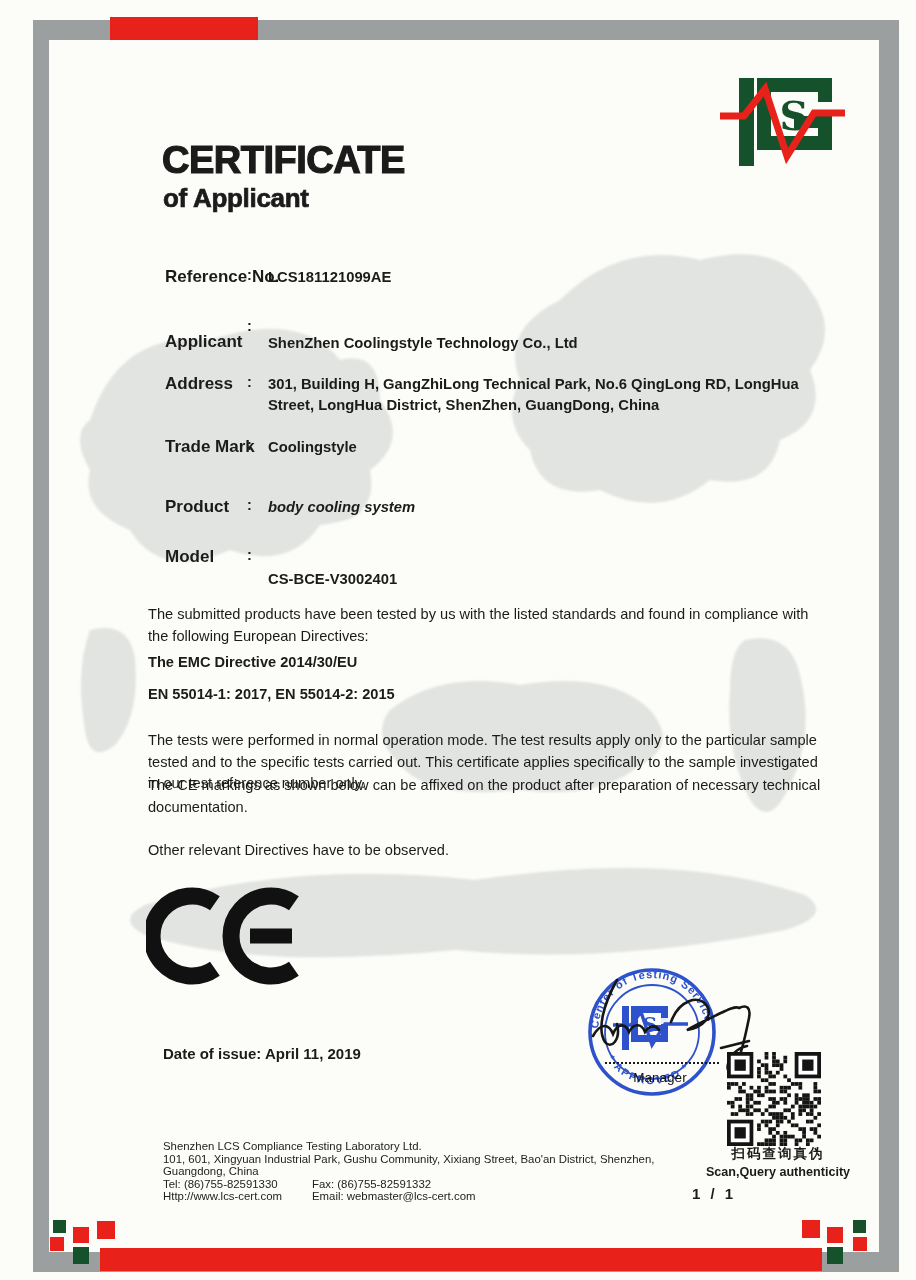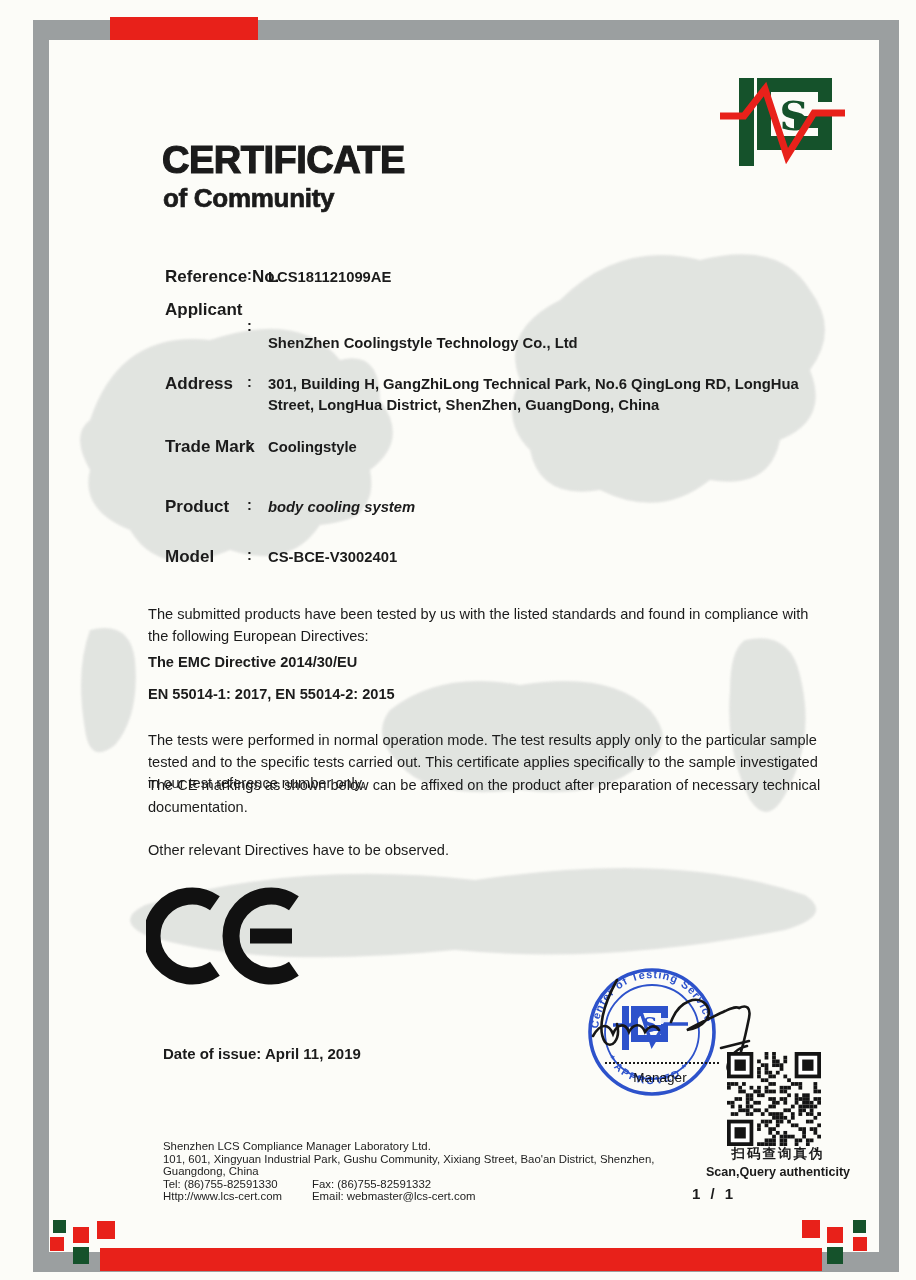--- a/index.html
+++ b/index.html
@@ -75,29 +75,29 @@
   <svg class="abs" style="left:720px;top:74px;" width="130" height="96" viewBox="0 0 130 96">
     <rect x="19" y="4" width="15" height="88" fill="#15522b"></rect>
     <path fill="#15522b" fill-rule="evenodd" d="M37 4 H112 V76 H37 Z M51 18 H98 V62 H51 Z"></path>
     <rect x="98" y="28" width="14" height="13" fill="#fcfcf8"></rect>
     <rect x="74" y="42" width="38" height="12" fill="#15522b"></rect>
     <text x="74" y="56" text-anchor="middle" font-family="DejaVu Serif, serif" font-size="40" font-weight="bold" fill="#15522b">S</text>
     <polyline points="0,42 24,42 45,15 67,82 94,39 125,39" fill="none" stroke="#e8211a" stroke-width="7" stroke-linejoin="miter"></polyline>
   </svg>
 
   <div class="abs title1" style="left:162px;top:139px;">CERTIFICATE</div>
-  <div class="abs title2" style="left:163px;top:183px;">of Community</div>
+  <div class="abs title2" style="left:163px;top:183px;">of Applicant</div>
 
   <div>
     <span class="f-label" style="top:267px;">Reference No.</span>
     <span class="f-colon" style="top:267px;">:</span>
     <span class="f-value" style="top:267px;">LCS181121099AE</span>
   </div>
   <div>
-    <span class="f-label" style="top:300px;">Applicant</span>
+    <span class="f-label" style="top:332px;">Applicant</span>
     <span class="f-colon" style="top:318px;">:</span>
     <span class="f-value" style="top:318px;margin-top:15px;">ShenZhen Coolingstyle Technology Co., Ltd</span>
   </div>
   <div>
     <span class="f-label" style="top:374px;">Address</span>
     <span class="f-colon" style="top:374px;">:</span>
     <span class="f-value" style="top:374px;">301, Building H, GangZhiLong Technical Park, No.6 QingLong RD, LongHua Street, LongHua District, ShenZhen, GuangDong, China</span>
   </div>
   <div>
     <span class="f-label" style="top:437px;">Trade Mark</span>
@@ -105,21 +105,21 @@
     <span class="f-value" style="top:437px;">Coolingstyle</span>
   </div>
   <div>
     <span class="f-label" style="top:497px;">Product</span>
     <span class="f-colon" style="top:497px;">:</span>
     <span class="f-value" style="top:497px;font-style:italic;">body cooling system</span>
   </div>
   <div>
     <span class="f-label" style="top:547px;">Model</span>
     <span class="f-colon" style="top:547px;">:</span>
-    <span class="f-value" style="top:547px;">CS-BCE-V3002401</span>
+    <span class="f-value" style="top:569px;">CS-BCE-V3002401</span>
   </div>
 
   <div class="para" style="top:604px;">The submitted products have been tested by us with the listed standards and found in compliance with the following European Directives:</div>
   <div class="para bold" style="top:652px;">The EMC Directive 2014/30/EU</div>
   <div class="para bold" style="top:684px;">EN 55014-1: 2017, EN 55014-2: 2015</div>
   <div class="para" style="top:730px;">The tests were performed in normal operation mode. The test results apply only to the particular sample tested and to the specific tests carried out. This certificate applies specifically to the sample investigated in our test reference number only.</div>
   <div class="para" style="top:763px;margin-top:12px;">The CE markings as shown below can be affixed on the product after preparation of necessary technical documentation.</div>
   <div class="para" style="top:840px;">Other relevant Directives have to be observed.</div>
 
   <svg class="abs" style="left:146px;top:884px;" width="154" height="104" viewBox="0 0 154 104">
@@ -366,20 +366,20 @@
         <rect x="7.52" y="75.19999999999999" width="11.28" height="11.28" fill="#141414"></rect>
       </svg></div>
   <div class="qr-cap">
     <div class="zh">扫码查询真伪</div>
     <div class="en">Scan,Query authenticity</div>
   </div>
 
   <div class="pagenum">1 / 1</div>
 
   <div class="footer">
-    <div>Shenzhen LCS Compliance Manager Laboratory Ltd.</div>
+    <div>Shenzhen LCS Compliance Testing Laboratory Ltd.</div>
     <div>101, 601, Xingyuan Industrial Park, Gushu Community, Xixiang Street, Bao'an District, Shenzhen,</div>
     <div>Guangdong, China</div>
     <div><span class="fcol">Tel: (86)755-82591330</span><span>Fax: (86)755-82591332</span></div>
     <div><span class="fcol">Http://www.lcs-cert.com</span><span>Email: webmaster@lcs-cert.com</span></div>
   </div>
 
 </div>
 
 </body></html>

